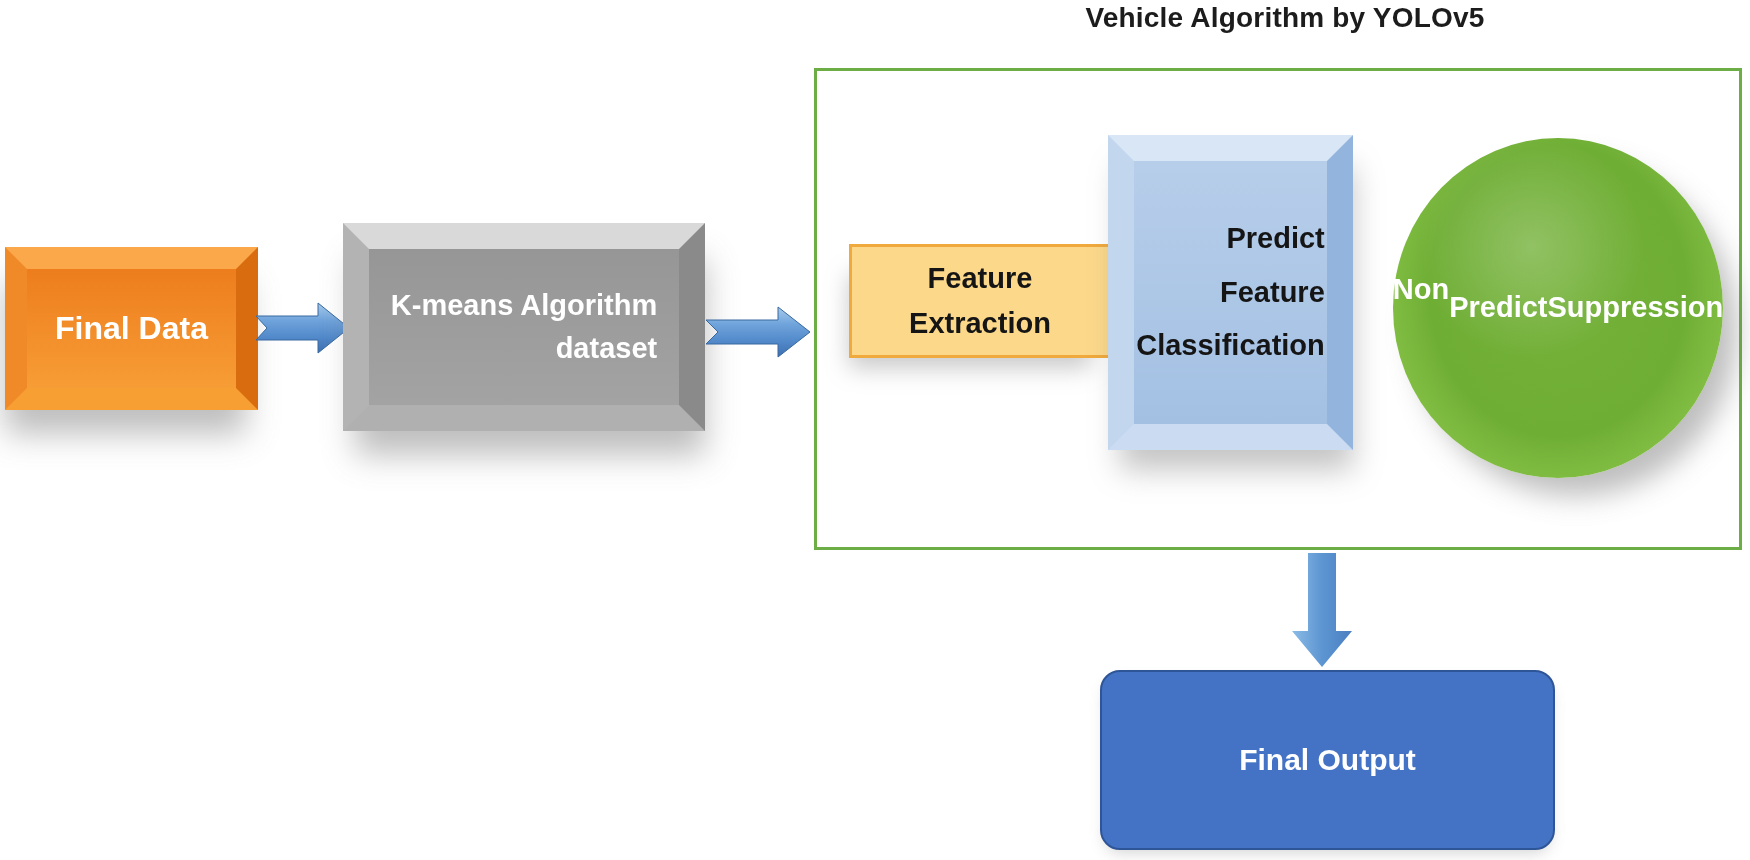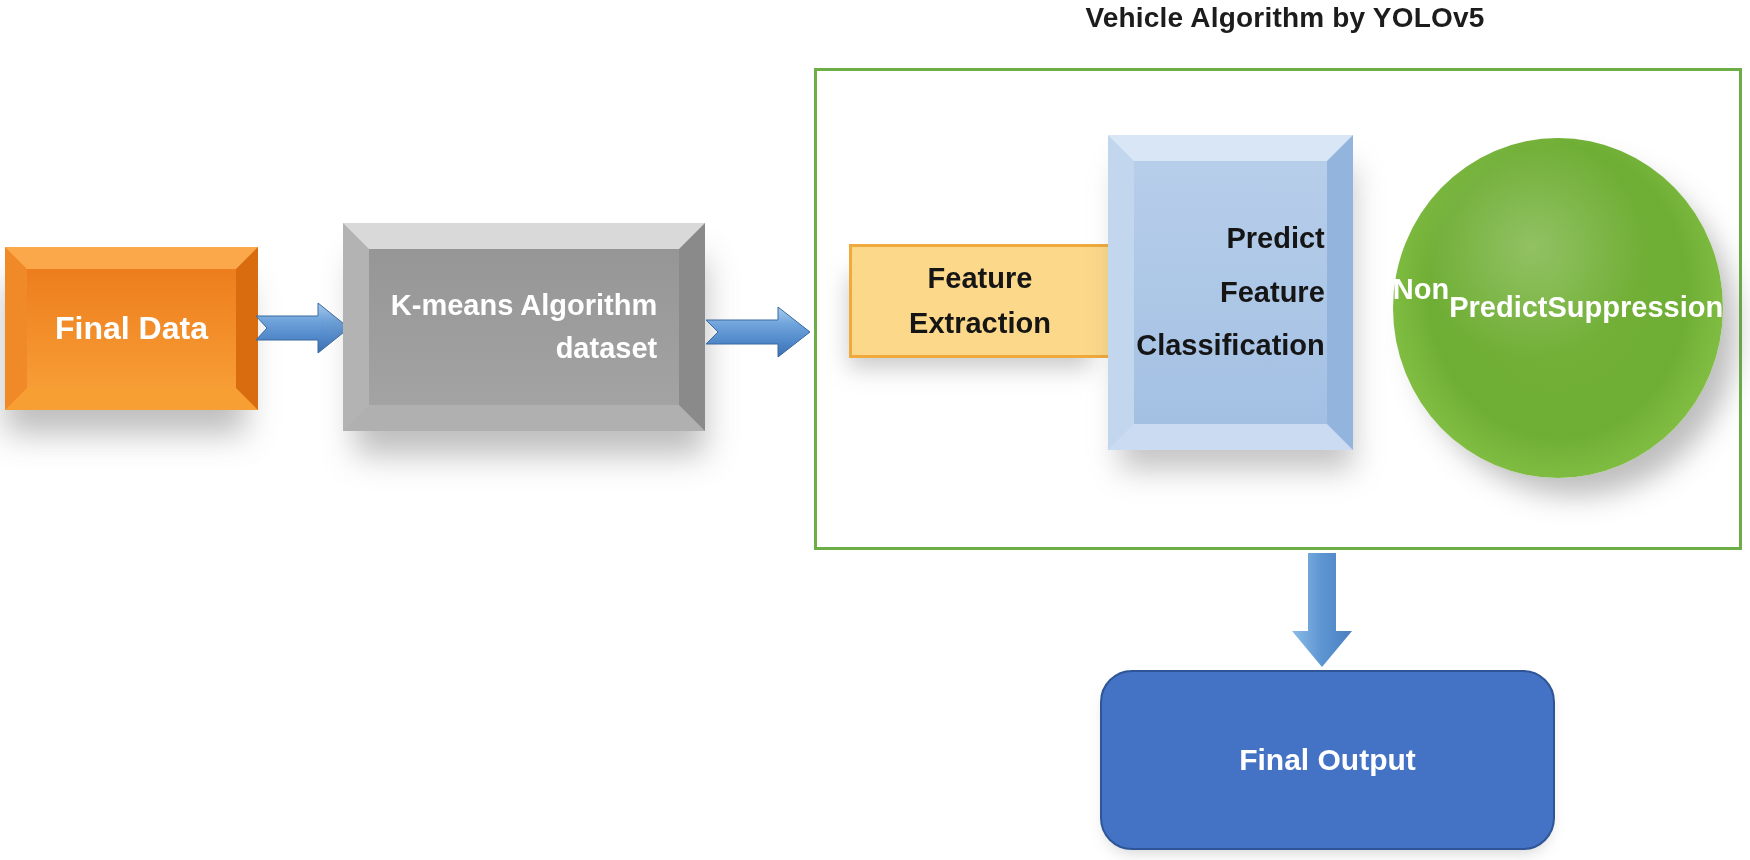--- a/index.html
+++ b/index.html
@@ -92,21 +92,21 @@
     box-shadow:18px 22px 28px -4px rgba(110,110,110,.45);
   }
   .nms-ellipse .gap-after{margin-bottom:36px;}
 
   
   .final-box{
     left:1100px;top:670px;width:455px;height:180px;
     box-sizing:border-box;
     background:var(--final_fill,#4472c4);
     border:2px solid #2e5597;
-    border-radius:32px;
+    border-radius:20px;
     display:flex;align-items:center;justify-content:center;
     color:#ffffff;font-size:30px;font-weight:600;
     box-shadow:0 8px 16px -6px rgba(100,100,100,.3);
   }
 
   .line{display:block;}
   svg{display:block;}
 </style>
 </head>
 <body>

